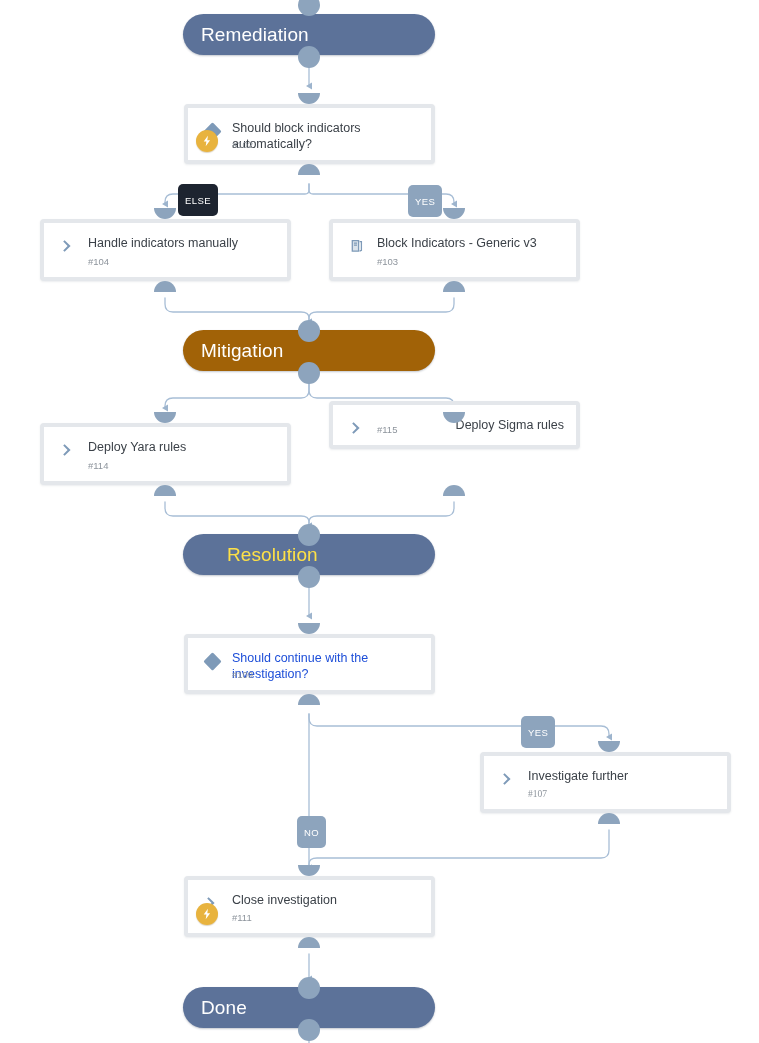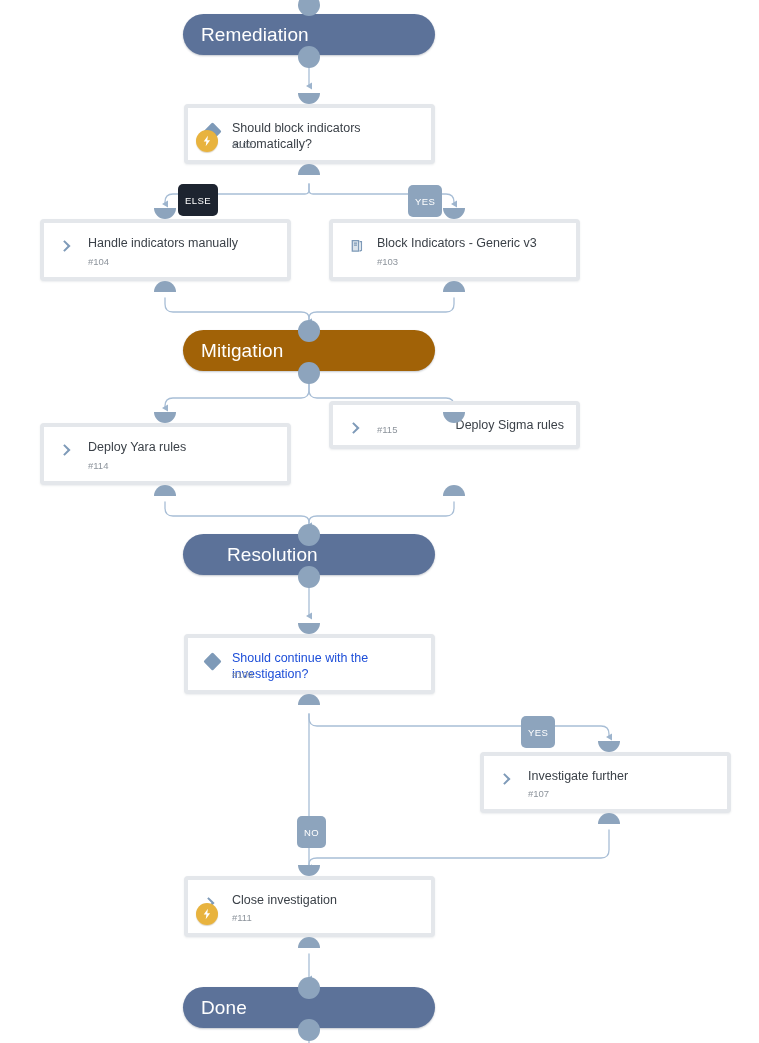--- a/index.html
+++ b/index.html
@@ -219,21 +219,21 @@
     </div>
 
   <div id="stages">
       <div class="stage-pill" style="left: 183px; top: 14px; width: 252px; height: 41px; background: rgb(92, 114, 153);">
         <span class="stage-label" style="color: rgb(255, 255, 255);">Remediation</span>
       </div>
       <div class="stage-pill" style="left: 183px; top: 330px; width: 252px; height: 41px; background: #a16207;">
         <span class="stage-label" style="color: rgb(255, 255, 255);">Mitigation</span>
       </div>
       <div class="stage-pill" style="left: 183px; top: 534px; width: 252px; height: 41px; background: rgb(92, 114, 153);">
-        <span class="stage-label" style="color: #ffffff; padding-left: 44px;">Resolution</span>
+        <span class="stage-label" style="color: #fde047; padding-left: 44px;">Resolution</span>
       </div>
       <div class="stage-pill" style="left: 183px; top: 987px; width: 252px; height: 41px; background: rgb(92, 114, 153);">
         <span class="stage-label" style="color: rgb(255, 255, 255);">Done</span>
       </div>
     </div>
 
   <div id="cards">
       <div class="card" style="left: 184px; top: 104px; width: 251px; height: 60px; background: rgb(255, 255, 255); border-color: rgb(228, 231, 235);">
         <div class="card-icon">
           <span class="diamond" style="background: rgb(126, 154, 184);"></span>
@@ -293,21 +293,21 @@
         <div class="card-title" style="color: #1d4ed8;">Should continue with the investigation?</div>
         <div class="card-id" style="color: rgb(141, 148, 156);">#109</div>
       </div>
       <div class="card" style="left: 480px; top: 752px; width: 251px; height: 61px; background: rgb(255, 255, 255); border-color: rgb(228, 231, 235);">
         <div class="card-icon">
           <svg width="16" height="16" viewBox="0 0 16 16">
             <path d="M4.6 2.2 L10.6 8 L4.6 13.8 L3.2 12.4 L7.6 8 L3.2 3.6 Z" fill="#7e9ab8"></path>
           </svg>
         </div>
         <div class="card-title" style="color: rgb(59, 65, 72);">Investigate further</div>
-        <div class="card-id" style="color: rgb(141, 148, 156);">#107</div>
+        <div class="card-id" style="color: rgb(141, 148, 156); font-family: Liberation Serif, serif;">#107</div>
       </div>
       <div class="card" style="left: 184px; top: 876px; width: 251px; height: 61px; background: rgb(255, 255, 255); border-color: rgb(228, 231, 235);">
         <div class="card-icon">
           <svg width="16" height="16" viewBox="0 0 16 16">
             <path d="M4.6 2.2 L10.6 8 L4.6 13.8 L3.2 12.4 L7.6 8 L3.2 3.6 Z" fill="#7e9ab8"></path>
           </svg>
         </div>
         <div class="card-title" style="color: rgb(59, 65, 72);">Close investigation</div>
         <div class="card-id" style="color: rgb(141, 148, 156);">#111</div>
         <div class="card-badge" style="background: rgb(232, 179, 62);">

